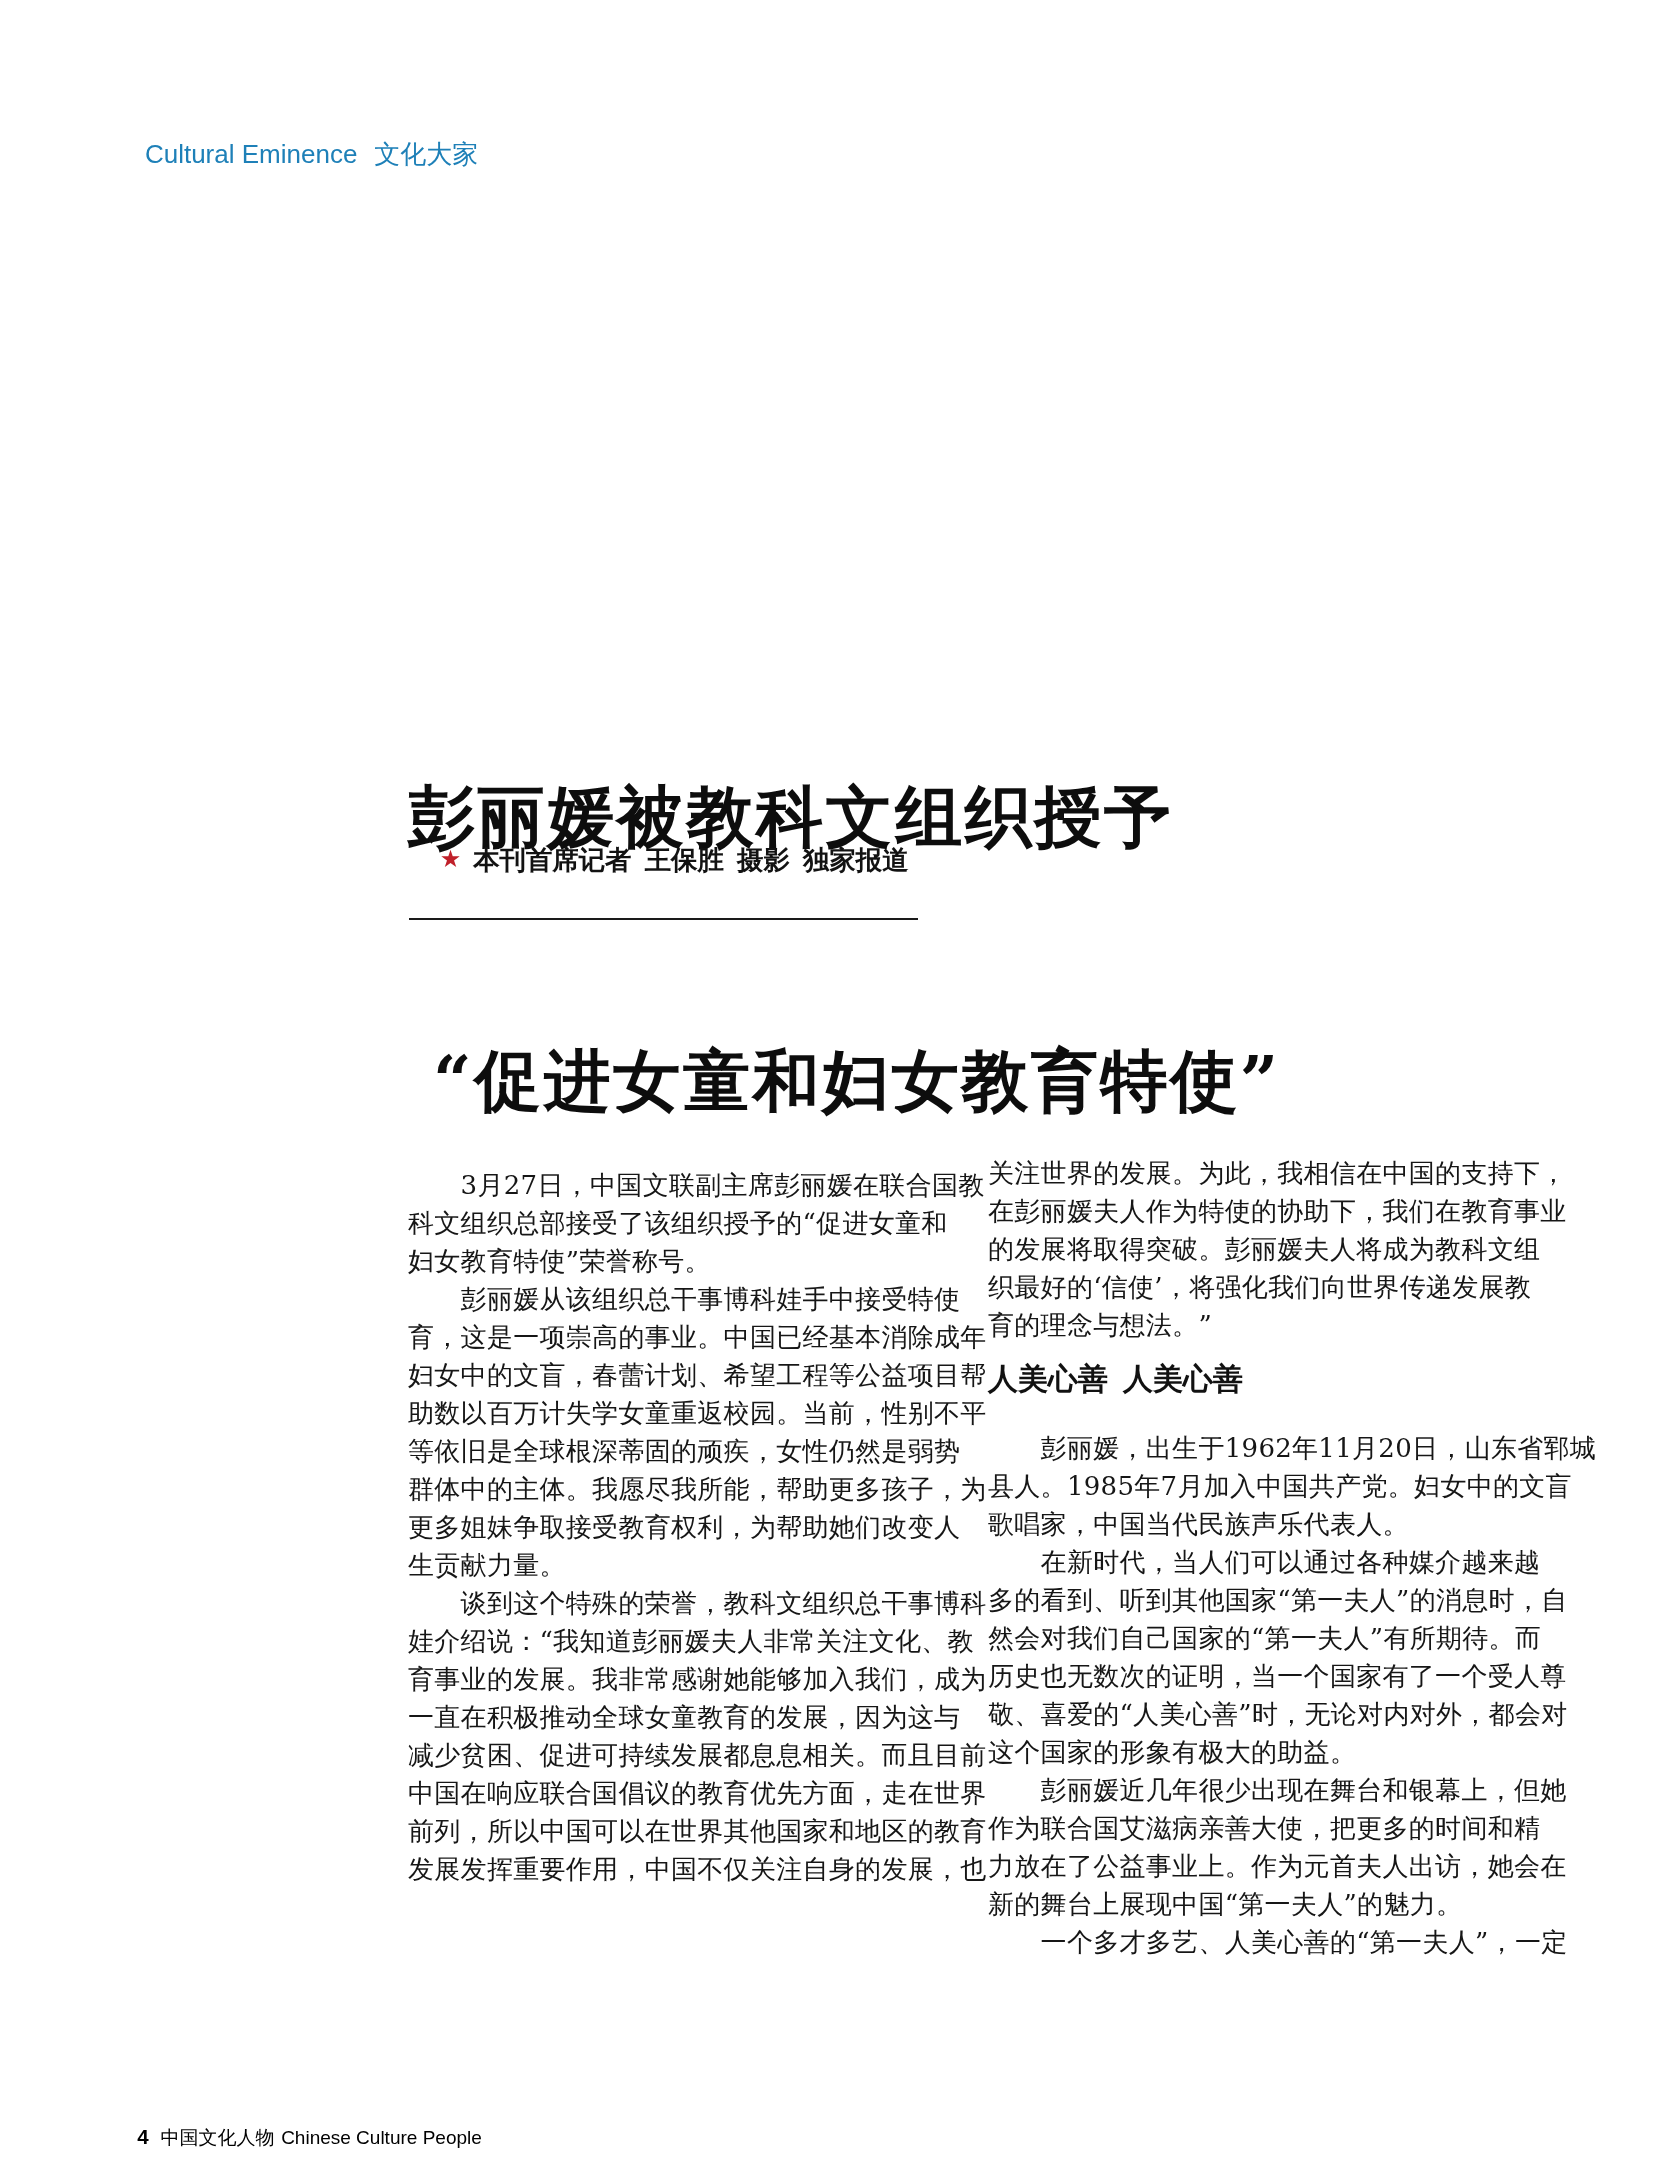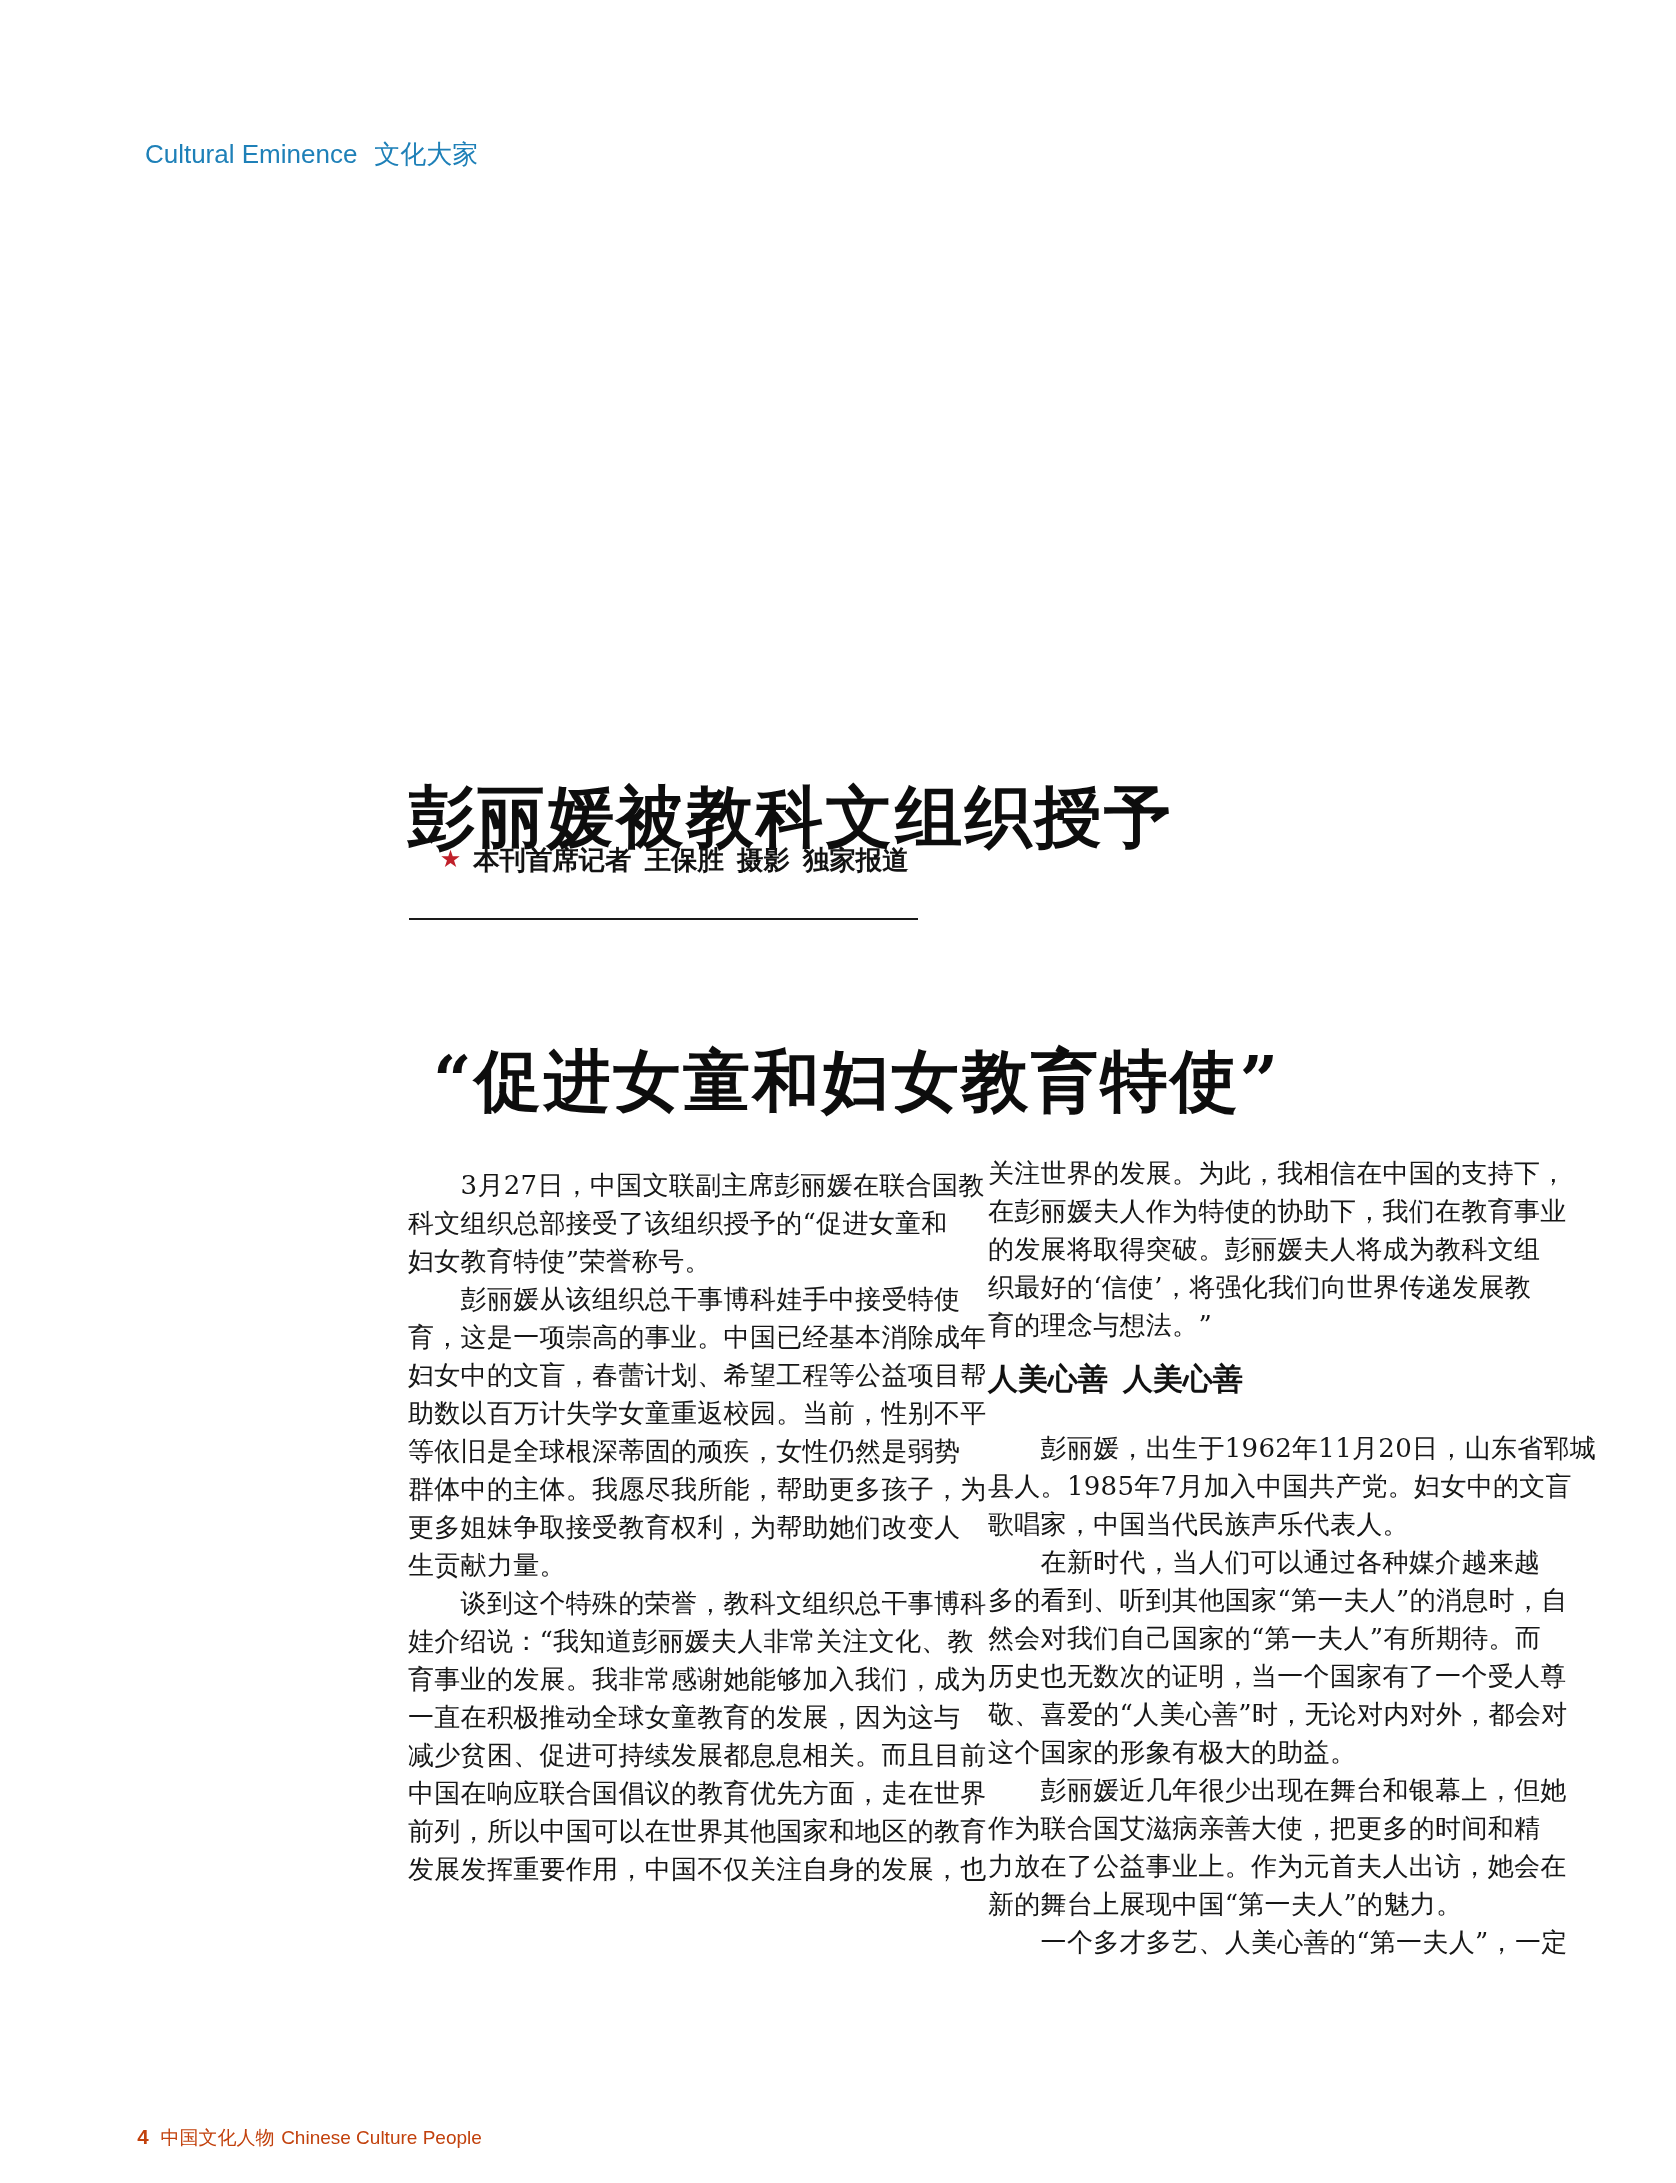--- a/index.html
+++ b/index.html
@@ -92,21 +92,21 @@
     white-space: pre;
   }
 
   
   .footer {
     position: absolute;
     left: 116px;
     top: 2103px;
     font-family: "Liberation Sans", "DejaVu Sans", sans-serif;
     font-size: 19px;
-    color: #c2410c;
+    color: #000000;
     white-space: pre;
   }
   .pagenum { font-weight: 700; font-size: 20.5px; margin-right: 12px; }
   .mag-en { margin-left: 6.6px; }
 </style>
 </head>
 <body>
 
 <div class="page">
 

